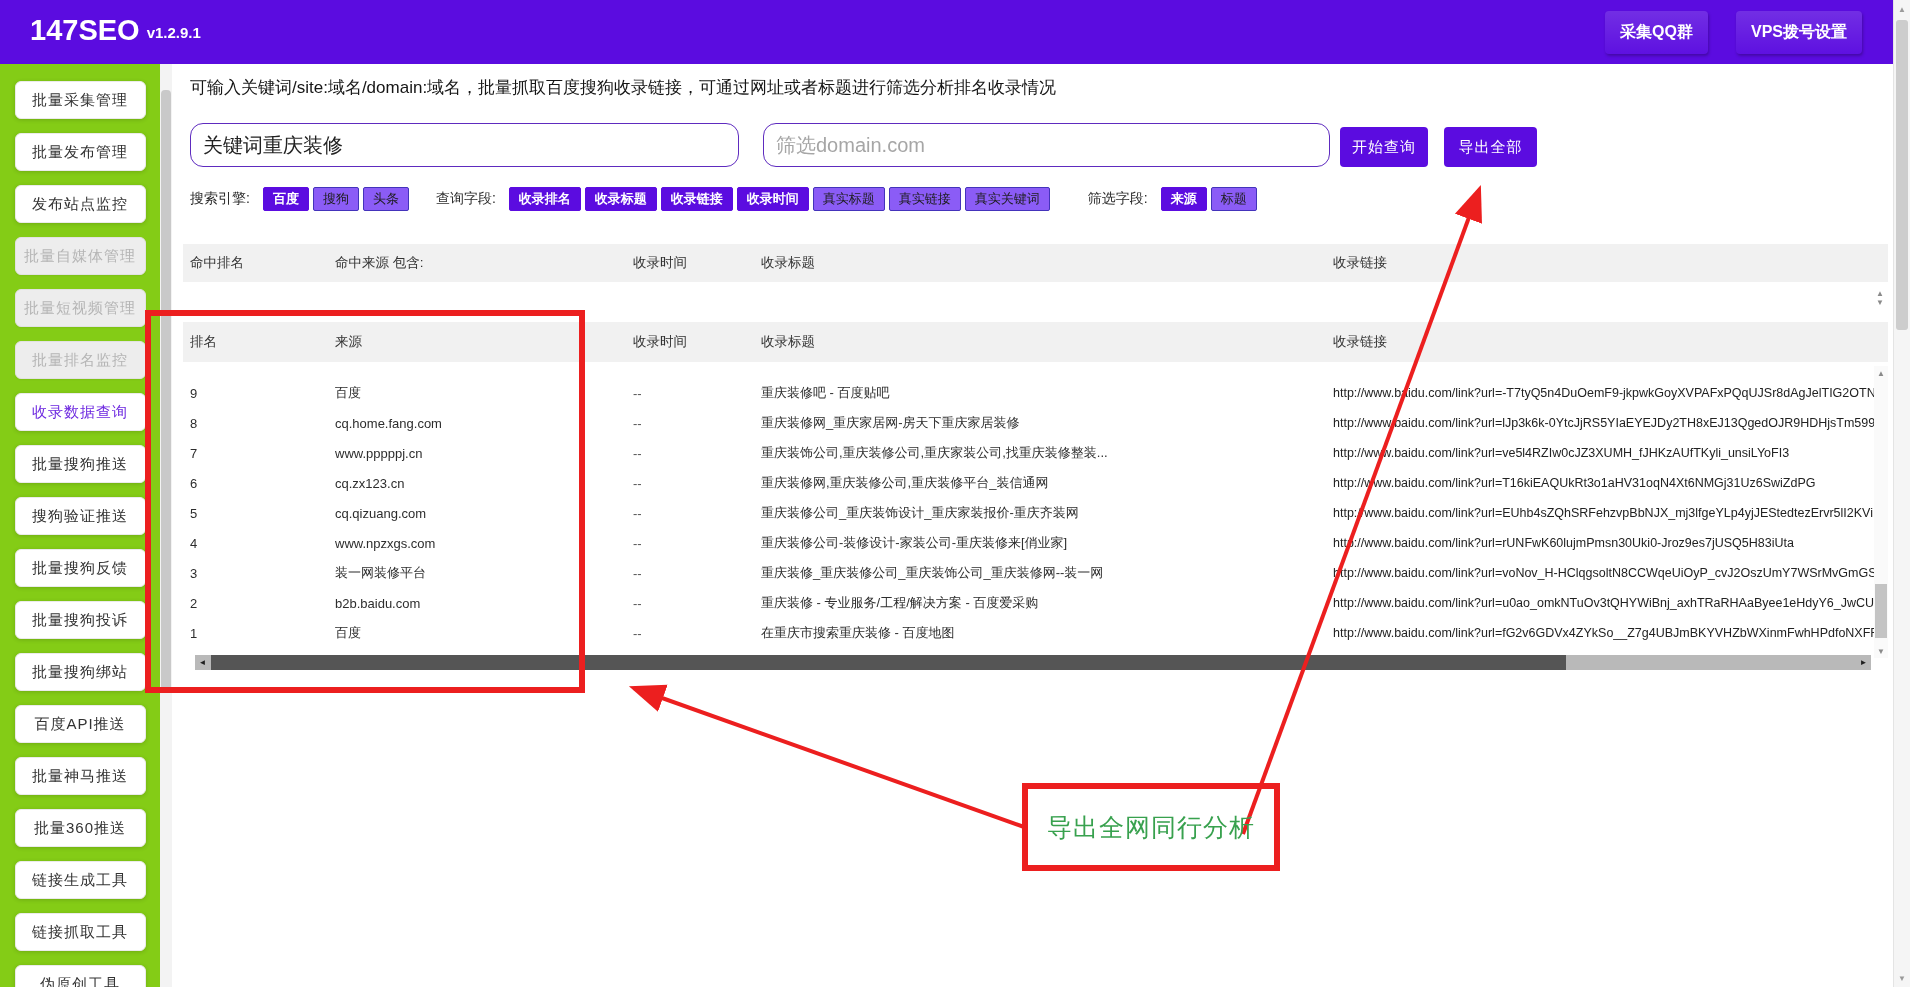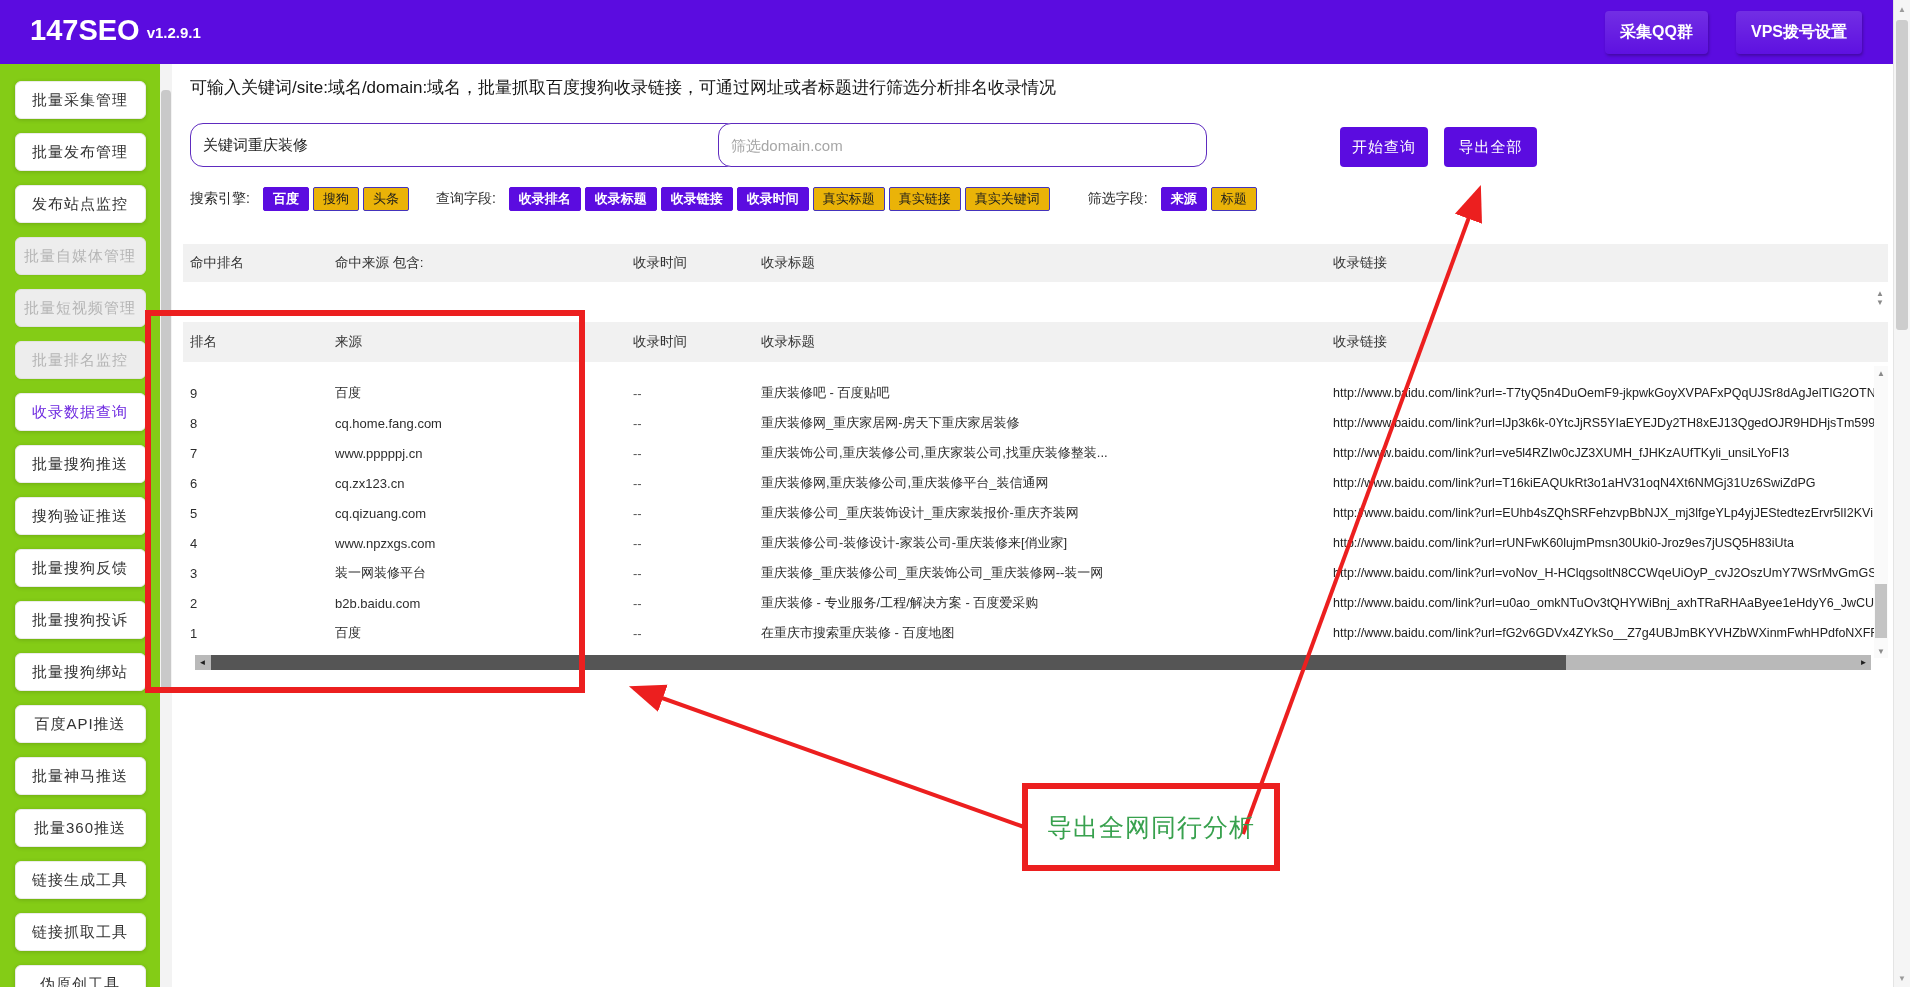--- a/index.html
+++ b/index.html
@@ -31,42 +31,42 @@
   }
   .side-btn.disabled{background:#ededed;color:#b5b5b5;border-color:#e2e2e2;box-shadow:0 1px 2px rgba(0,0,0,.06);cursor:default;}
   .side-btn.active{color:#6d28e0;}
   .side-scroll{position:absolute;left:160px;top:64px;width:12px;bottom:0;background:#f3f3f3;}
   .side-scroll .thumb{position:absolute;left:1px;top:26px;width:10px;height:600px;background:#c9c9c9;border-radius:4px;}
 
   
   .desc{position:absolute;left:190px;top:76px;font-size:17px;color:#151515;cursor:default;}
   .txt{
     position:absolute;top:123px;height:44px;border:1px solid #5e2bbf;border-radius:13px;
-    padding:0 12px;font-size:15px;color:#222;box-sizing:border-box;outline:none;background:#fff;
+    padding:0 12px;font-size:20px;color:#222;box-sizing:border-box;outline:none;background:#fff;
     font-family:"Liberation Sans","DejaVu Sans",sans-serif;
   }
   .txt::placeholder{color:#a6a6a6;}
   .txt.kw{left:190px;width:549px;}
-  .txt.flt{left:718px;width:489px;}
+  .txt.flt{left:763px;width:567px;}
   .btn{
     position:absolute;top:127px;height:40px;background:#5b0ce0;color:#fff;border:none;border-radius:4px;
     font-size:15px;letter-spacing:1px;cursor:pointer;font-family:inherit;
   }
   .btn.query{left:1340px;width:88px;}
   .btn.export{left:1444px;width:93px;}
 
   
   .filter-row{position:absolute;left:190px;top:186px;height:26px;display:flex;align-items:center;font-size:14px;color:#2c2c2c;white-space:nowrap;}
   .flabel{margin-right:13px;cursor:default;}
   .flabel.ml1{margin-left:27px;}
   .flabel.ml2{margin-left:38px;}
   .group{display:flex;gap:4px;}
   .chip{
     padding:3px 9px;font-size:13px;line-height:1.25;border:1px solid #4433bb;border-radius:2px;
-    background:#eab308;color:#1d1d1d;cursor:pointer;
+    background:#8b5cf6;color:#1d1d1d;cursor:pointer;
   }
   .chip.sel{background:#5b0ce0;border-color:#5b0ce0;color:#fff;font-weight:bold;}
 
   
   .band{position:absolute;left:183px;width:1705px;background:#f1f1f1;}
   .band.outer{top:244px;height:38px;}
   .band.inner{top:322px;height:40px;}
   .bh{position:absolute;top:0;height:100%;display:flex;align-items:center;font-size:13.5px;color:#333;cursor:default;white-space:nowrap;}
   .o1{left:7px}.o2{left:152px}.o3{left:450px}.o4{left:578px}.o5{left:1150px}
 

